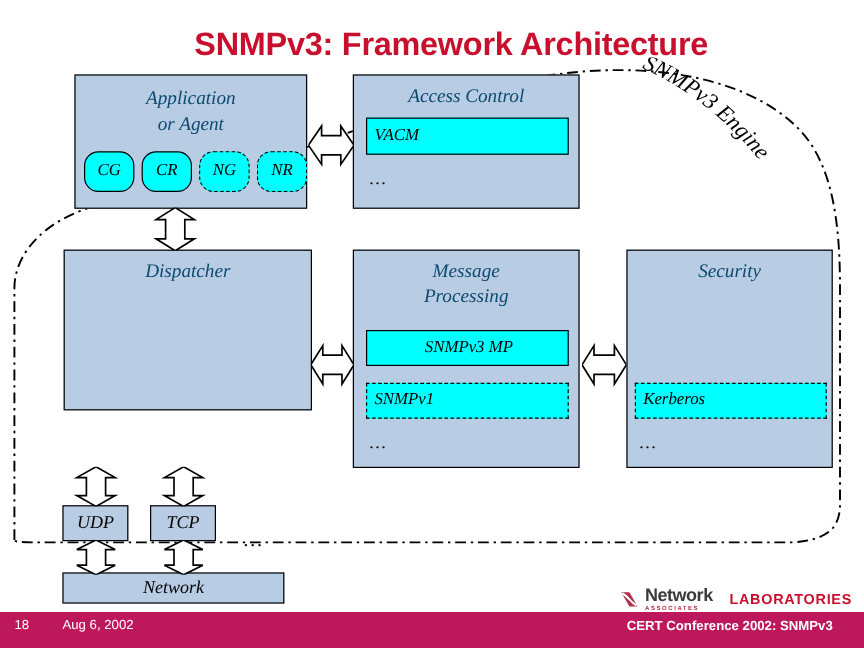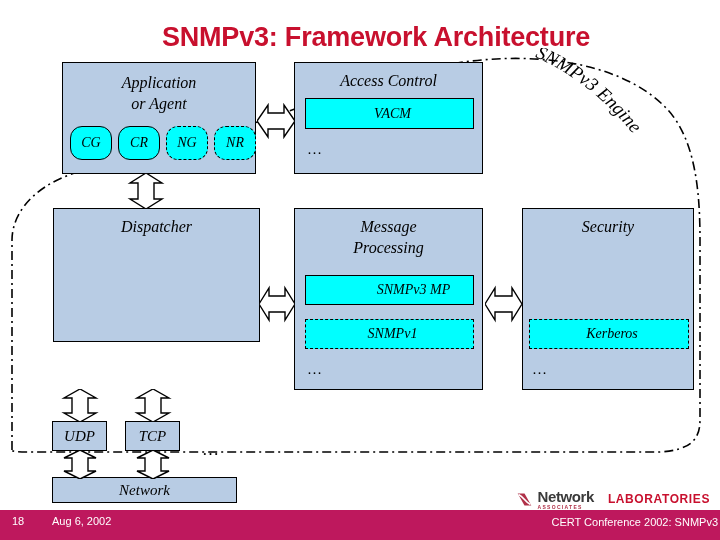--- a/index.html
+++ b/index.html
@@ -36,35 +36,34 @@
     background: #b8cce4;
     border: 1px solid #000000;
   }
   .panel-title {
     position: absolute;
     left: 0; width: 100%;
     text-align: center;
     font-family: "Liberation Serif", serif;
     font-style: italic;
     font-size: 16px;
-    color: #000000;
+    color: #0c4a6e;
     line-height: 19px;
   }
   .cyan {
     position: absolute;
     background: #00ffff;
     border: 1px solid #000000;
     font-family: "Liberation Serif", serif;
     font-style: italic;
     font-size: 14px;
     color: #000000;
     display: flex;
     align-items: center;
     padding-left: 6px;
-    justify-content: center;
   }
   .cyan.dashed { border: 1px dashed #000000; }
   .cyan.centered { justify-content: center; padding-left: 0; border-radius: 12px; }
   .dots {
     position: absolute;
     font-family: "Liberation Serif", serif;
     font-size: 15px;
     color: #000000;
     letter-spacing: 1px;
   }
@@ -123,24 +122,25 @@
   }
   #footer-date {
     position: absolute;
     left: 52px; top: 5px;
     font-family: "Liberation Sans", sans-serif;
     font-size: 11px;
     color: #ffffff;
   }
   #footer-right {
     position: absolute;
-    right: 2px; top: 6px;
+    right: 26px; top: 6px;
     font-family: "Liberation Sans", sans-serif;
     font-size: 11px;
     color: #ffffff;
+    font-weight: bold;
   }
 
   
   #logo {
     position: absolute;
     right: 10px; bottom: 30px;
     height: 22px;
     display: flex;
     align-items: center;
     gap: 5px;

